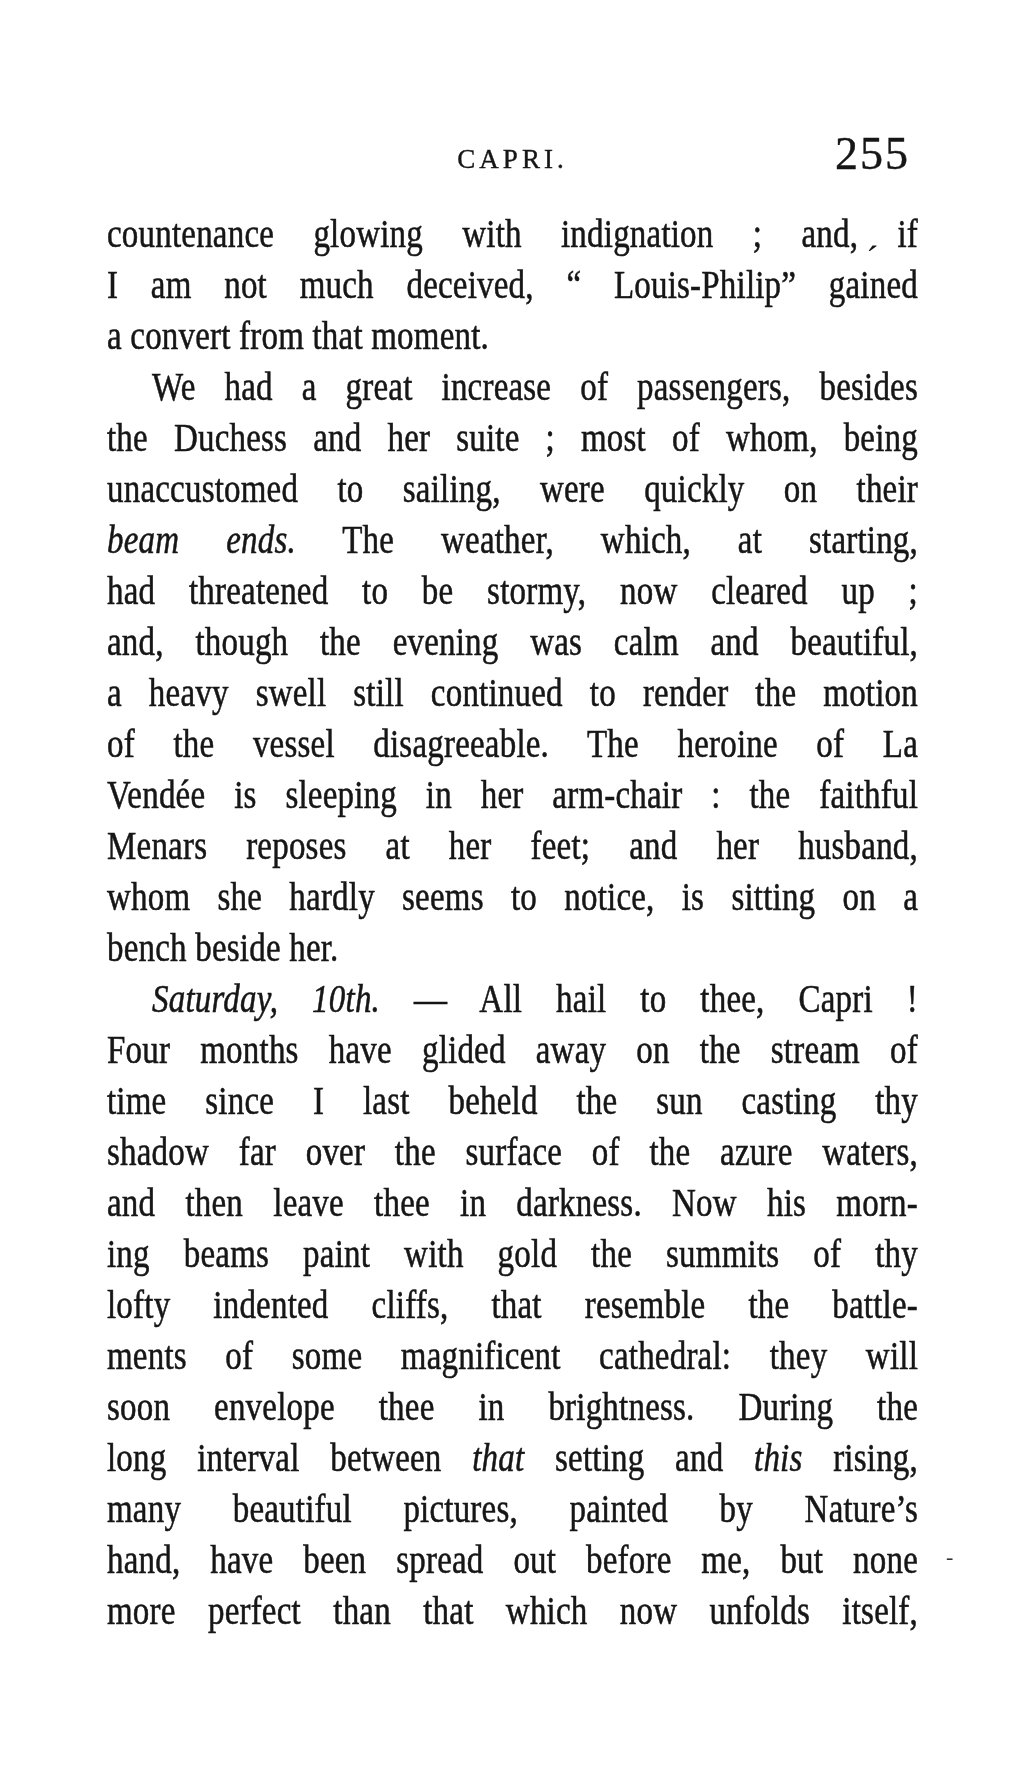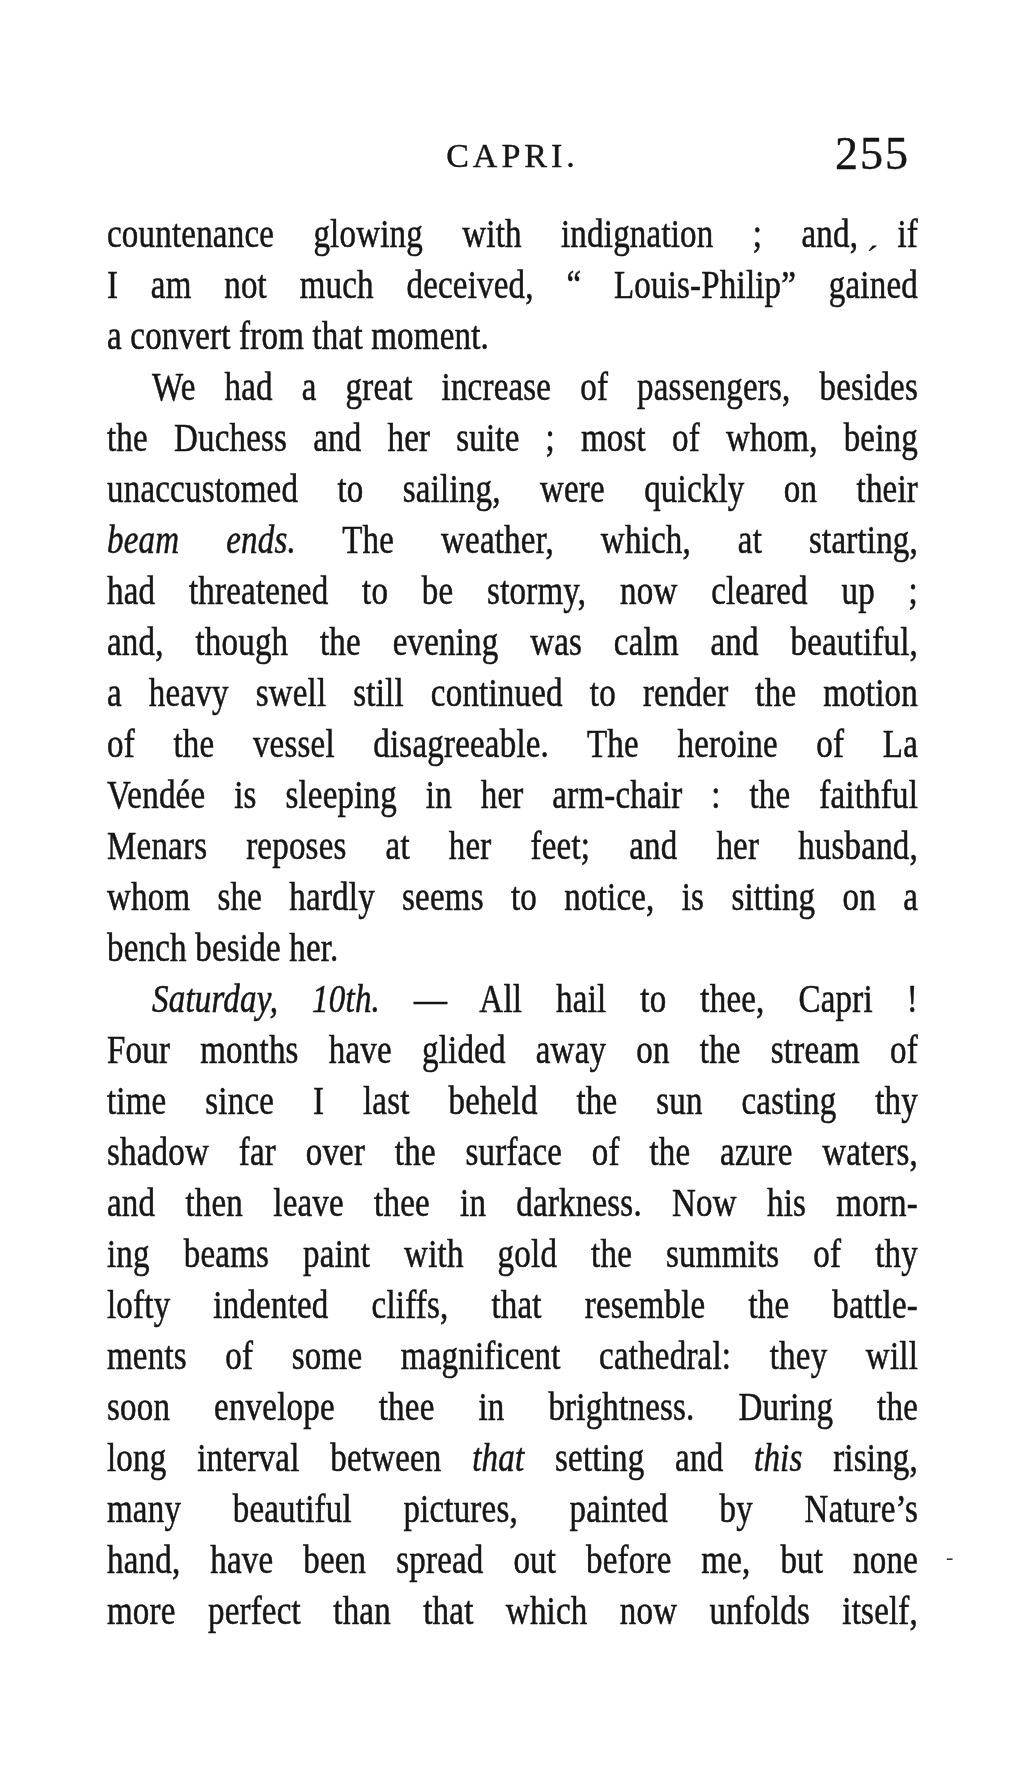--- a/index.html
+++ b/index.html
@@ -21,21 +21,21 @@
     left: 107px;
     top: 131px;
     width: 811px;
     height: 46px;
   }
   .running-title {
     position: absolute;
     left: 50%;
     transform: translateX(-50%);
     bottom: 2px;
-    font-size: 34px;
+    font-size: 27px;
     letter-spacing: 4px;
     -webkit-text-stroke: 0.4px currentColor;
   }
   .page-number {
     position: absolute;
     right: 8px;
     bottom: -3px;
     font-size: 46px;
     letter-spacing: 2px;
     -webkit-text-stroke: 0.4px currentColor;

